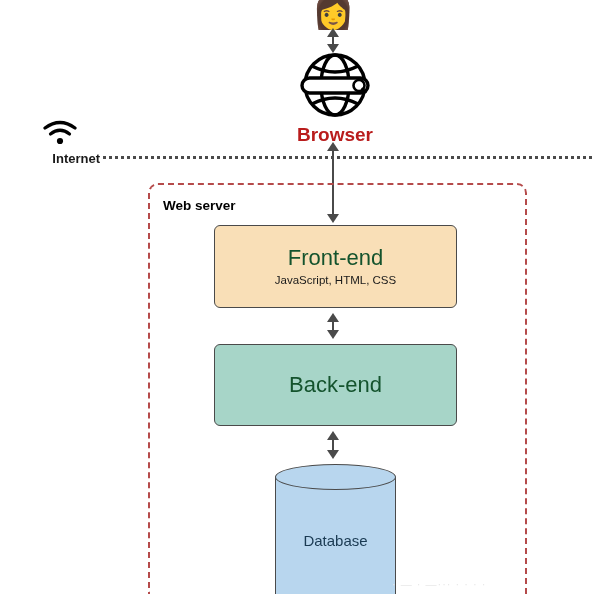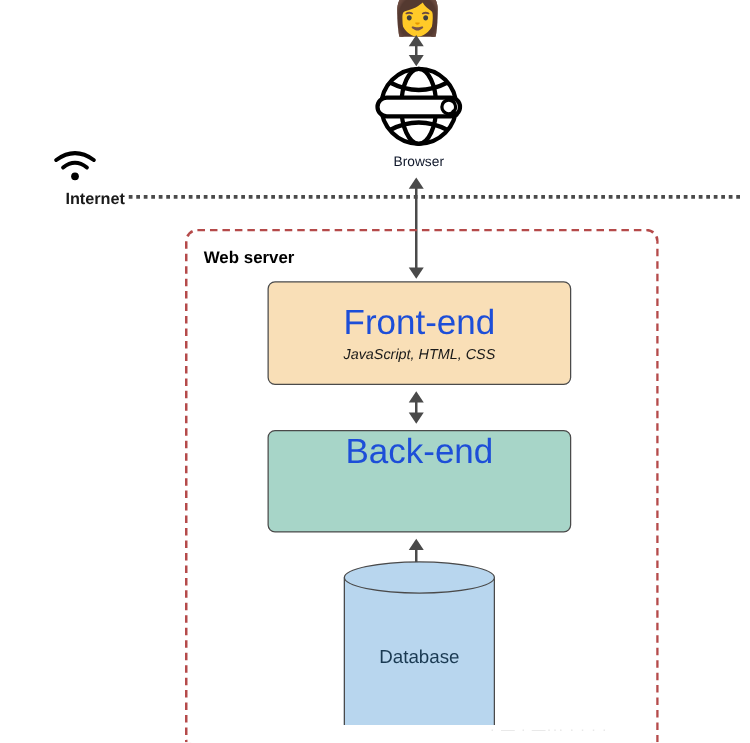--- a/index.html
+++ b/index.html
@@ -52,23 +52,23 @@
     top: 52px;
     width: 94px;
     height: 66px;
   }
   #browser-label {
     position: absolute;
     left: 240px;
     top: 124px;
     width: 190px;
     text-align: center;
-    font-size: 11px;
-    font-weight: normal;
-    color: #0f172a;
+    font-size: 19px;
+    font-weight: bold;
+    color: #b91c1c;
   }
 
   
   #wifi-icon {
     position: absolute;
     left: 42px;
     top: 120px;
     width: 36px;
     height: 26px;
   }
@@ -119,48 +119,46 @@
     width: 243px;
     border: 1.5px solid #4a4a4a;
     border-radius: 6px;
     box-sizing: border-box;
     display: flex;
     flex-direction: column;
     align-items: center;
     justify-content: center;
   }
   .layer-title {
-    font-size: 28px;
-    color: #1d4ed8;
+    font-size: 22px;
+    color: #14532d;
     line-height: 1.15;
   }
   .layer-sub {
     font-size: 11.5px;
     color: #1a1a1a;
     margin-top: 4px;
     line-height: 1.2;
-    font-style: italic;
   }
   #frontend-box {
     top: 225px;
     height: 83px;
     background: #f9dfb7;
   }
   #backend-box {
     top: 344px;
     height: 82px;
     background: #a7d5c8;
-    justify-content: space-between;
   }
 
   
   #database {
     position: absolute;
     left: 275px;
-    top: 449px;
+    top: 464px;
     width: 121px;
     height: 131px;
   }
   #db-body {
     position: absolute;
     left: 0;
     top: 13px;
     width: 121px;
     height: 118px;
     background: #b8d6ee;

